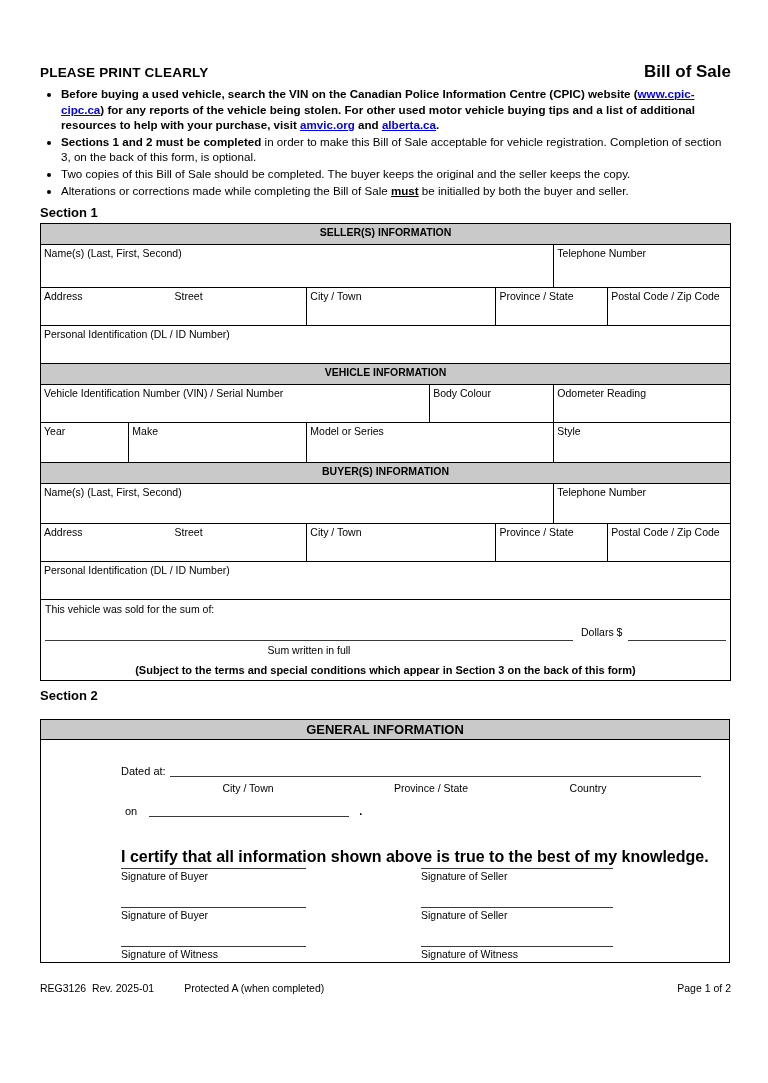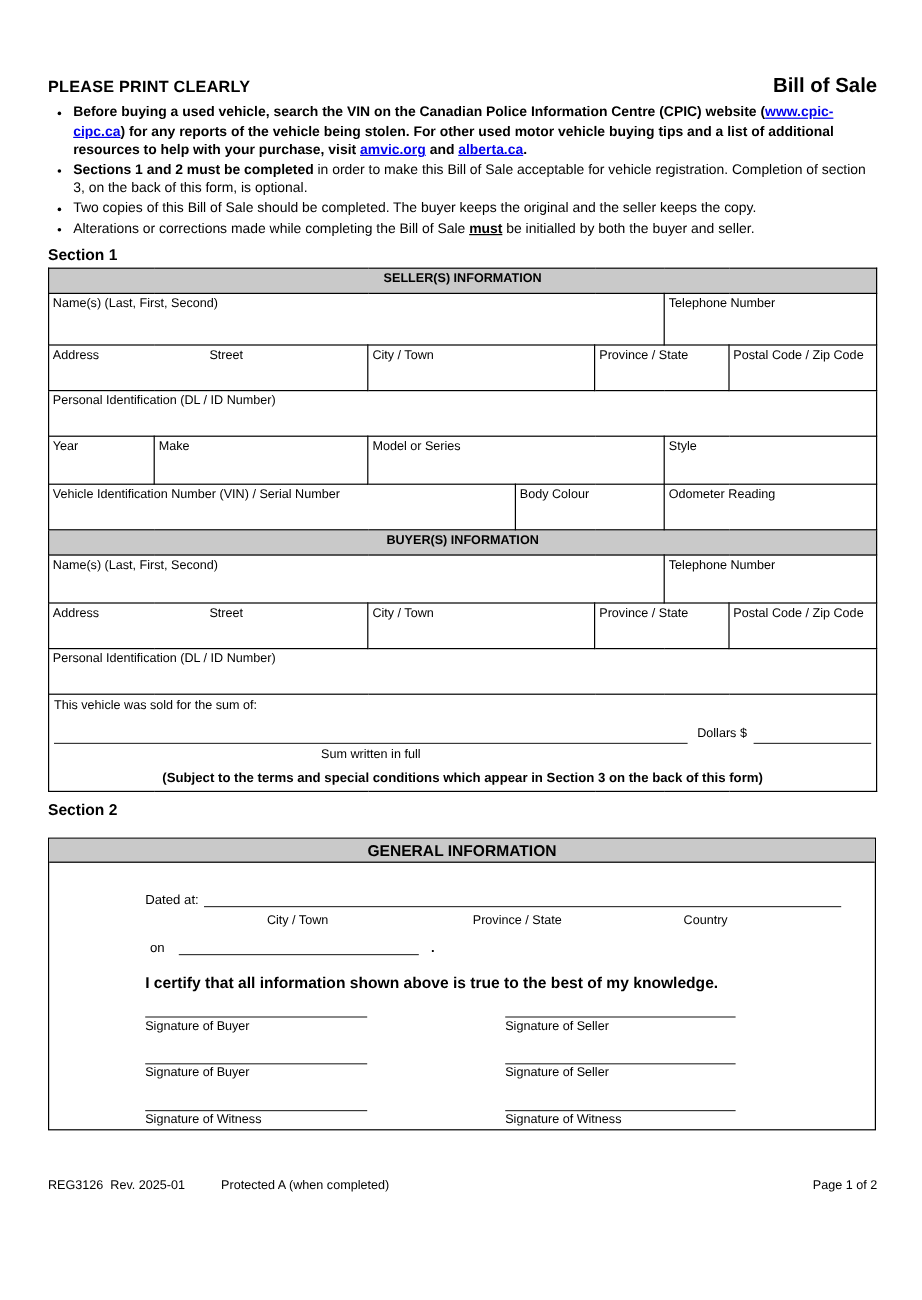--- a/index.html
+++ b/index.html
@@ -45,21 +45,21 @@
   .datedat-lbl{font-size:11px;white-space:nowrap;margin-right:4px;}
   .dated-line{flex:1;border-bottom:1.5px solid #3a3a3a;height:14px;}
   .sub-lbl{position:absolute;font-size:10.5px;transform:translateX(-50%);top:42px;}
   .sub-city{left:207px;}
   .sub-prov{left:390px;}
   .sub-country{left:547px;}
   .on-row{position:absolute;left:84px;top:62px;display:flex;align-items:flex-end;}
   .on-lbl{margin-right:12px;}
   .on-line{width:200px;border-bottom:1.5px solid #3a3a3a;height:14px;}
   .on-period{margin-left:10px;font-weight:bold;}
-  .certify{position:absolute;left:80px;top:92px;font-weight:bold;font-size:13px;}
+  .certify{position:absolute;left:80px;top:108px;font-weight:bold;font-size:16px;}
   .sig{position:absolute;border-top:1.5px solid #3a3a3a;font-size:10.5px;padding-top:1px;}
   .sig-l{left:80px;width:185px;}
   .sig-r{left:380px;width:192px;}
   .sig-r1{top:128px;}
   .sig-r2{top:167px;}
   .sig-r3{top:206px;}
   
   .footer{position:absolute;left:40px;top:982px;width:691px;display:flex;font-size:10.5px;font-weight:normal;}
   .footer .gap{width:30px;}
   .footer .pg{margin-left:auto;}
@@ -105,30 +105,33 @@
     <tr style="height:38px">
       <td colspan="2"><span class="lbl">Address</span><span class="lbl street-lbl">Street</span></td>
       <td colspan="2"><span class="lbl">City / Town</span></td>
       <td colspan="2"><span class="lbl">Province / State</span></td>
       <td><span class="lbl">Postal Code / Zip Code</span></td>
     </tr>
     <tr style="height:38px">
       <td colspan="7"><span class="lbl">Personal Identification (DL / ID Number)</span></td>
     </tr>
 
+    <tr>
+          <td class="hdr" colspan="7">VEHICLE INFORMATION</td>
+        </tr>
+    <tr style="height:38px">
+      <td colspan="3"><span class="lbl">Vehicle Identification Number (VIN) / Serial Number</span></td>
+      <td colspan="2"><span class="lbl">Body Colour</span></td>
+      <td colspan="2"><span class="lbl">Odometer Reading</span></td>
+    </tr>
     <tr style="height:40px">
       <td><span class="lbl">Year</span></td>
       <td><span class="lbl">Make</span></td>
       <td colspan="3"><span class="lbl">Model or Series</span></td>
       <td colspan="2"><span class="lbl">Style</span></td>
-    </tr>
-    <tr style="height:38px">
-      <td colspan="3"><span class="lbl">Vehicle Identification Number (VIN) / Serial Number</span></td>
-      <td colspan="2"><span class="lbl">Body Colour</span></td>
-      <td colspan="2"><span class="lbl">Odometer Reading</span></td>
     </tr>
 
     <tr>
           <td class="hdr" colspan="7">BUYER(S) INFORMATION</td>
         </tr>
     <tr style="height:40px">
       <td colspan="5"><span class="lbl">Name(s) (Last, First, Second)</span></td>
       <td colspan="2"><span class="lbl">Telephone Number</span></td>
     </tr>
     <tr style="height:38px">

